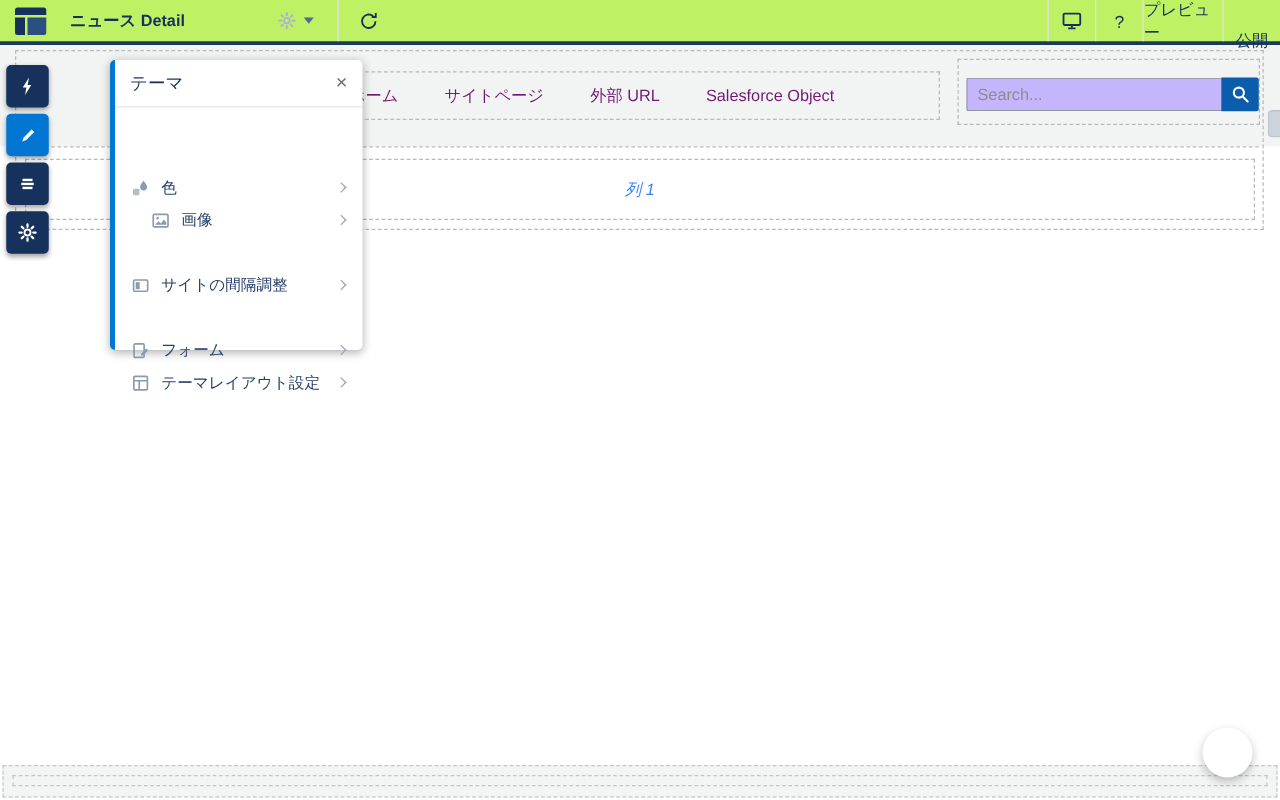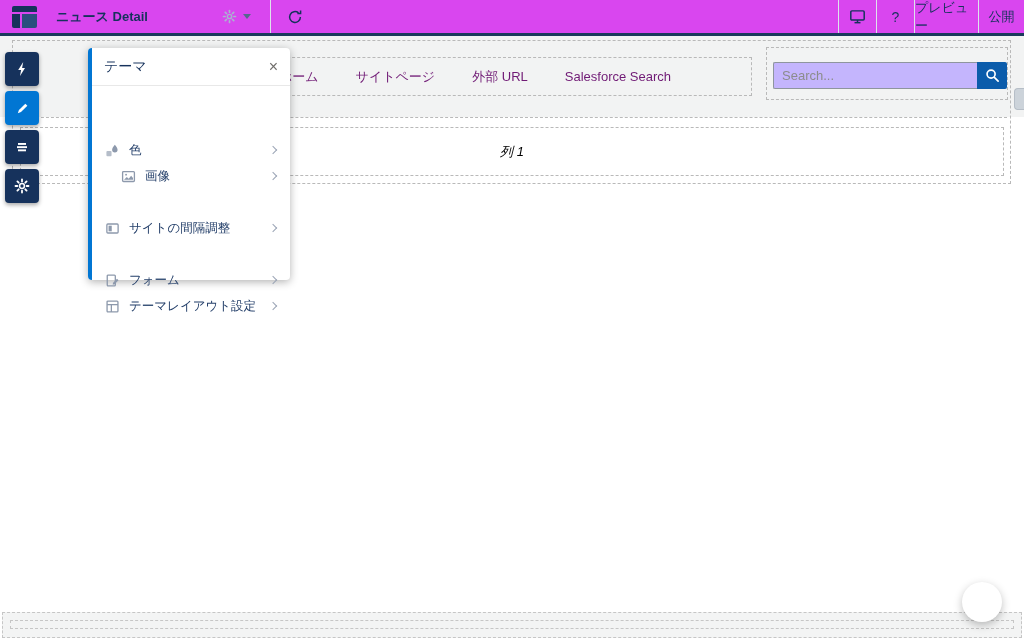--- a/index.html
+++ b/index.html
@@ -2,21 +2,21 @@
 <html><head>
 <meta charset="utf-8">
 <style>
   * { margin:0; padding:0; box-sizing:border-box; }
   html,body { width:1024px; height:640px; overflow:hidden;
     font-family:"Liberation Sans", sans-serif; background:#ffffff; }
   .abs { position:absolute; }
 
   
   .toolbar { position:absolute; left:0; top:0; width:1024px; height:36px;
-    background:#d946ef; border-bottom:3px solid #1b3a5c; z-index:50; }
+    background:#bef264; border-bottom:3px solid #1b3a5c; z-index:50; }
   .toolbar .cellnav { color:#16325c; font-size:13px; display:flex; align-items:center; justify-content:center; height:33px; cursor:pointer; }
   .tdivider { position:absolute; top:0; width:1px; height:33px; background:#dde3ec; }
   .logo { position:absolute; left:12px; top:6px; width:25px; height:22px; }
   .logo .bar  { position:absolute; left:0; top:0; width:25px; height:6px; background:#16325c; border-radius:2px 2px 0 0; }
   .logo .colL { position:absolute; left:0; top:8px; width:8px; height:14px; background:#16325c; border-radius:0 0 0 2px; }
   .logo .colR { position:absolute; left:10px; top:8px; width:15px; height:14px; background:#2b4f7e; border-radius:0 0 2px 0; }
   .page-title { position:absolute; left:56px; top:0; height:33px; display:flex; align-items:center;
     font-size:13px; font-weight:bold; color:#16325c; }
   .caret { width:0; height:0; border-left:4px solid transparent; border-right:4px solid transparent;
     border-top:5px solid #54698d; }
@@ -52,21 +52,21 @@
   .navitem { font-size:13px; color:#701a75; white-space:nowrap; cursor:pointer; }
   .searchbox { left:766px; top:47px; width:242px; height:53px; }
   .search-input { position:absolute; left:773px; top:62px; width:204px; height:27px;
     border:1px solid #8e959e; border-right:none; border-radius:2px 0 0 2px; background:#c4b5fd;
     font-size:13px; color:#444; padding:0 8px; outline:none; }
   .search-input::placeholder { color:#8c8c8c; }
   .search-btn { position:absolute; left:977px; top:62px; width:30px; height:27px; background:#0b5cab;
     border:none; border-radius:0 2px 2px 0; display:flex; align-items:center; justify-content:center; cursor:pointer; }
   .colbox { left:20px; top:127px; width:984px; height:49px; background:#fff;
     display:flex; align-items:center; justify-content:center; }
-  .collabel { font-style:italic; font-size:13px; color:#000000; }
+  .collabel { font-style:italic; font-size:13px; color:#3b82f6; }
   .edge-tab { position:absolute; left:1014px; top:88px; width:10px; height:22px; background:#ccd3da;
     border:1px solid #b6bec7; border-right:none; border-radius:4px 0 0 4px; z-index:5; cursor:pointer; }
 
   
   .footer-outer { position:absolute; left:2px; top:612px; width:1020px; height:26px;
     background:#f3f4f4; border:1px dashed #c6c6c6; }
   .footer-inner { position:absolute; left:10px; top:620px; width:1004px; height:9px;
     border:1px dashed #c6c6c6; }
   .chat-bubble { position:absolute; left:962px; top:582px; width:40px; height:40px; border-radius:50%;
     background:#fff; box-shadow:0 3px 8px rgba(0,0,0,.25); z-index:40; cursor:pointer; }
@@ -77,21 +77,21 @@
 <div class="gray-strip"></div>
 
 <div class="dash" style="left:12px; top:40px; width:999px; height:144px;"></div>
 
 <div class="dashline" style="left:16px; top:117px; width:991px;"></div>
 
 <div class="dash navbox">
   <span class="navitem">ホーム</span>
   <span class="navitem">サイトページ</span>
   <span class="navitem">外部 URL</span>
-  <span class="navitem">Salesforce Search</span>
+  <span class="navitem">Salesforce Object</span>
 </div>
 
 <div class="dash searchbox"></div>
 <input class="search-input" type="text" placeholder="Search..." style="">
 <button class="search-btn">
   <span style="display:flex;">
     <svg width="15" height="15" viewBox="0 0 16 16">
       <circle cx="6.5" cy="6.5" r="4.3" fill="none" stroke="#fff" stroke-width="1.8"></circle>
       <line x1="10" y1="10" x2="14" y2="14" stroke="#fff" stroke-width="1.8" stroke-linecap="round"></line>
     </svg>
@@ -267,14 +267,14 @@
     </span>
   </div>
 
   <div class="tdivider" style="left:876px;"></div>
   <div class="abs cellnav" style="left:877px; top:0; width:37px; font-size:14px;">?</div>
 
   <div class="tdivider" style="left:914px;"></div>
   <div class="abs cellnav" style="left:915px; top:0; width:63px;">プレビュー</div>
 
   <div class="tdivider" style="left:978px;"></div>
-  <div class="abs cellnav" style="left:979px; top:0; width:45px;">公開</div>
+  <div class="abs cellnav" style="left:979px; top:16px; width:45px;">公開</div>
 </div>
 
 </body></html>

